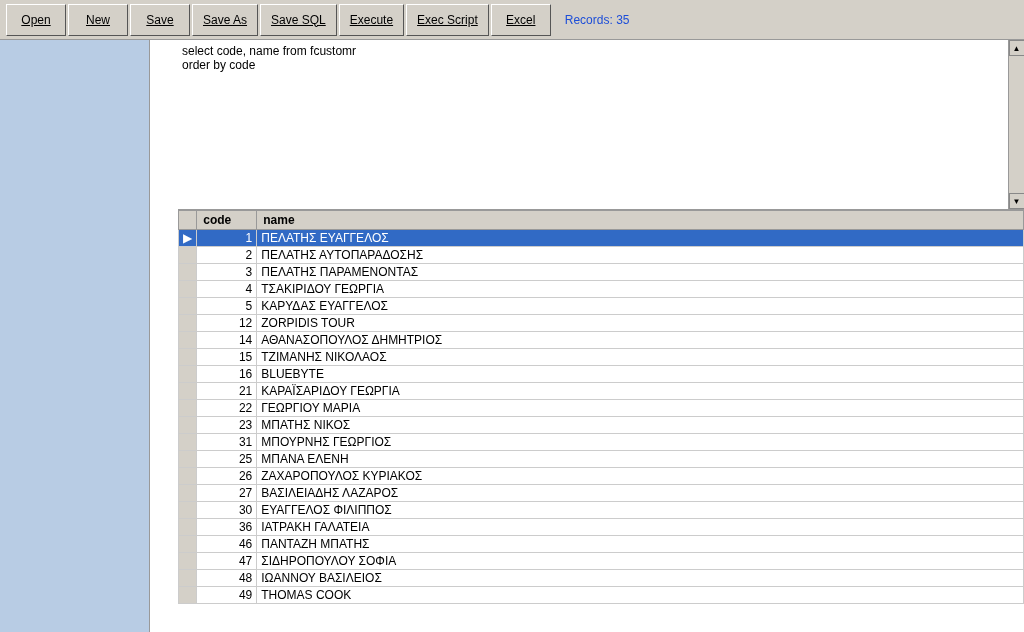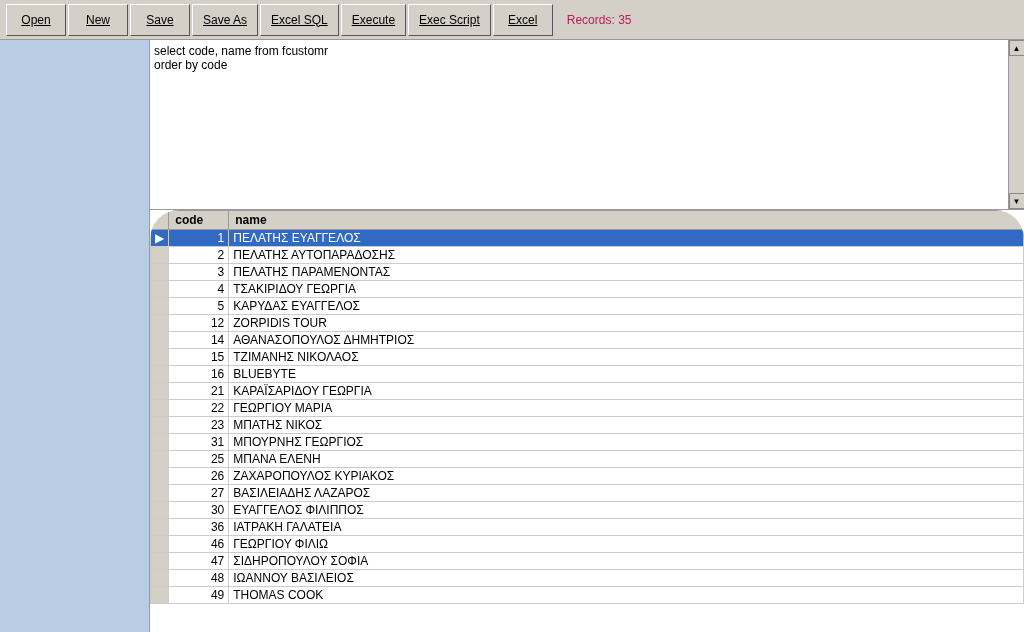--- a/index.html
+++ b/index.html
@@ -30,37 +30,38 @@
       padding: 3px 10px;
       font-size: 12px;
       cursor: pointer;
       min-width: 60px;
       height: 32px;
       text-decoration: underline;
     }
     #records-label {
       margin-left: 12px;
       font-size: 12px;
-      color: #be185d;
+      color: #1d4ed8;
     }
     #main-content {
       display: flex;
       height: calc(632px - 40px);
     }
     #left-panel {
       width: 150px;
       background: #b8cce4;
       border-right: 1px solid #999;
       flex-shrink: 0;
     }
     #right-panel {
       flex: 1;
       display: flex;
       flex-direction: column;
       background: #fff;
+      padding-left: 28px;
     }
     #sql-editor-area {
       position: relative;
       height: 170px;
       border-bottom: 1px solid #999;
       flex-shrink: 0;
     }
     #sql-editor {
       width: 100%;
       height: 100%;
@@ -100,21 +101,20 @@
       flex: 1;
       width: 100%;
       background: #d4d0c8;
     }
     #data-grid-container {
       flex: 1;
       overflow: hidden;
       position: relative;
       display: flex;
       flex-direction: column;
-      border-radius: 29px;
     }
     #data-grid {
       width: 100%;
       border-collapse: collapse;
       font-size: 12px;
     }
     #data-grid thead th {
       background: #d4d0c8;
       border: 1px solid #999;
       padding: 2px 6px;
@@ -174,21 +174,21 @@
     }
   </style>
 </head>
 <body>
 
 <div id="toolbar">
   <button class="toolbar-btn">Open</button>
   <button class="toolbar-btn">New</button>
   <button class="toolbar-btn">Save</button>
   <button class="toolbar-btn">Save As</button>
-  <button class="toolbar-btn">Excel SQL</button>
+  <button class="toolbar-btn">Save SQL</button>
   <button class="toolbar-btn">Execute</button>
   <button class="toolbar-btn">Exec Script</button>
   <button class="toolbar-btn">Excel</button>
   <span id="records-label">Records: 35</span>
 </div>
 
 <div id="main-content">
   <div id="left-panel"></div>
   <div id="right-panel">
     <div id="sql-editor-area">
@@ -297,21 +297,21 @@
                 <td class="col-name">ΕΥΑΓΓΕΛΟΣ ΦΙΛΙΠΠΟΣ</td>
               </tr>
               <tr>
                 <td class="row-indicator"></td>
                 <td class="col-code">36</td>
                 <td class="col-name">ΙΑΤΡΑΚΗ ΓΑΛΑΤΕΙΑ</td>
               </tr>
               <tr>
                 <td class="row-indicator"></td>
                 <td class="col-code">46</td>
-                <td class="col-name">ΓΕΩΡΓΙΟΥ ΦΙΛΙΩ</td>
+                <td class="col-name">ΠΑΝΤΑΖΗ ΜΠΑΤΗΣ</td>
               </tr>
               <tr>
                 <td class="row-indicator"></td>
                 <td class="col-code">47</td>
                 <td class="col-name">ΣΙΔΗΡΟΠΟΥΛΟΥ ΣΟΦΙΑ</td>
               </tr>
               <tr>
                 <td class="row-indicator"></td>
                 <td class="col-code">48</td>
                 <td class="col-name">ΙΩΑΝΝΟΥ ΒΑΣΙΛΕΙΟΣ</td>

